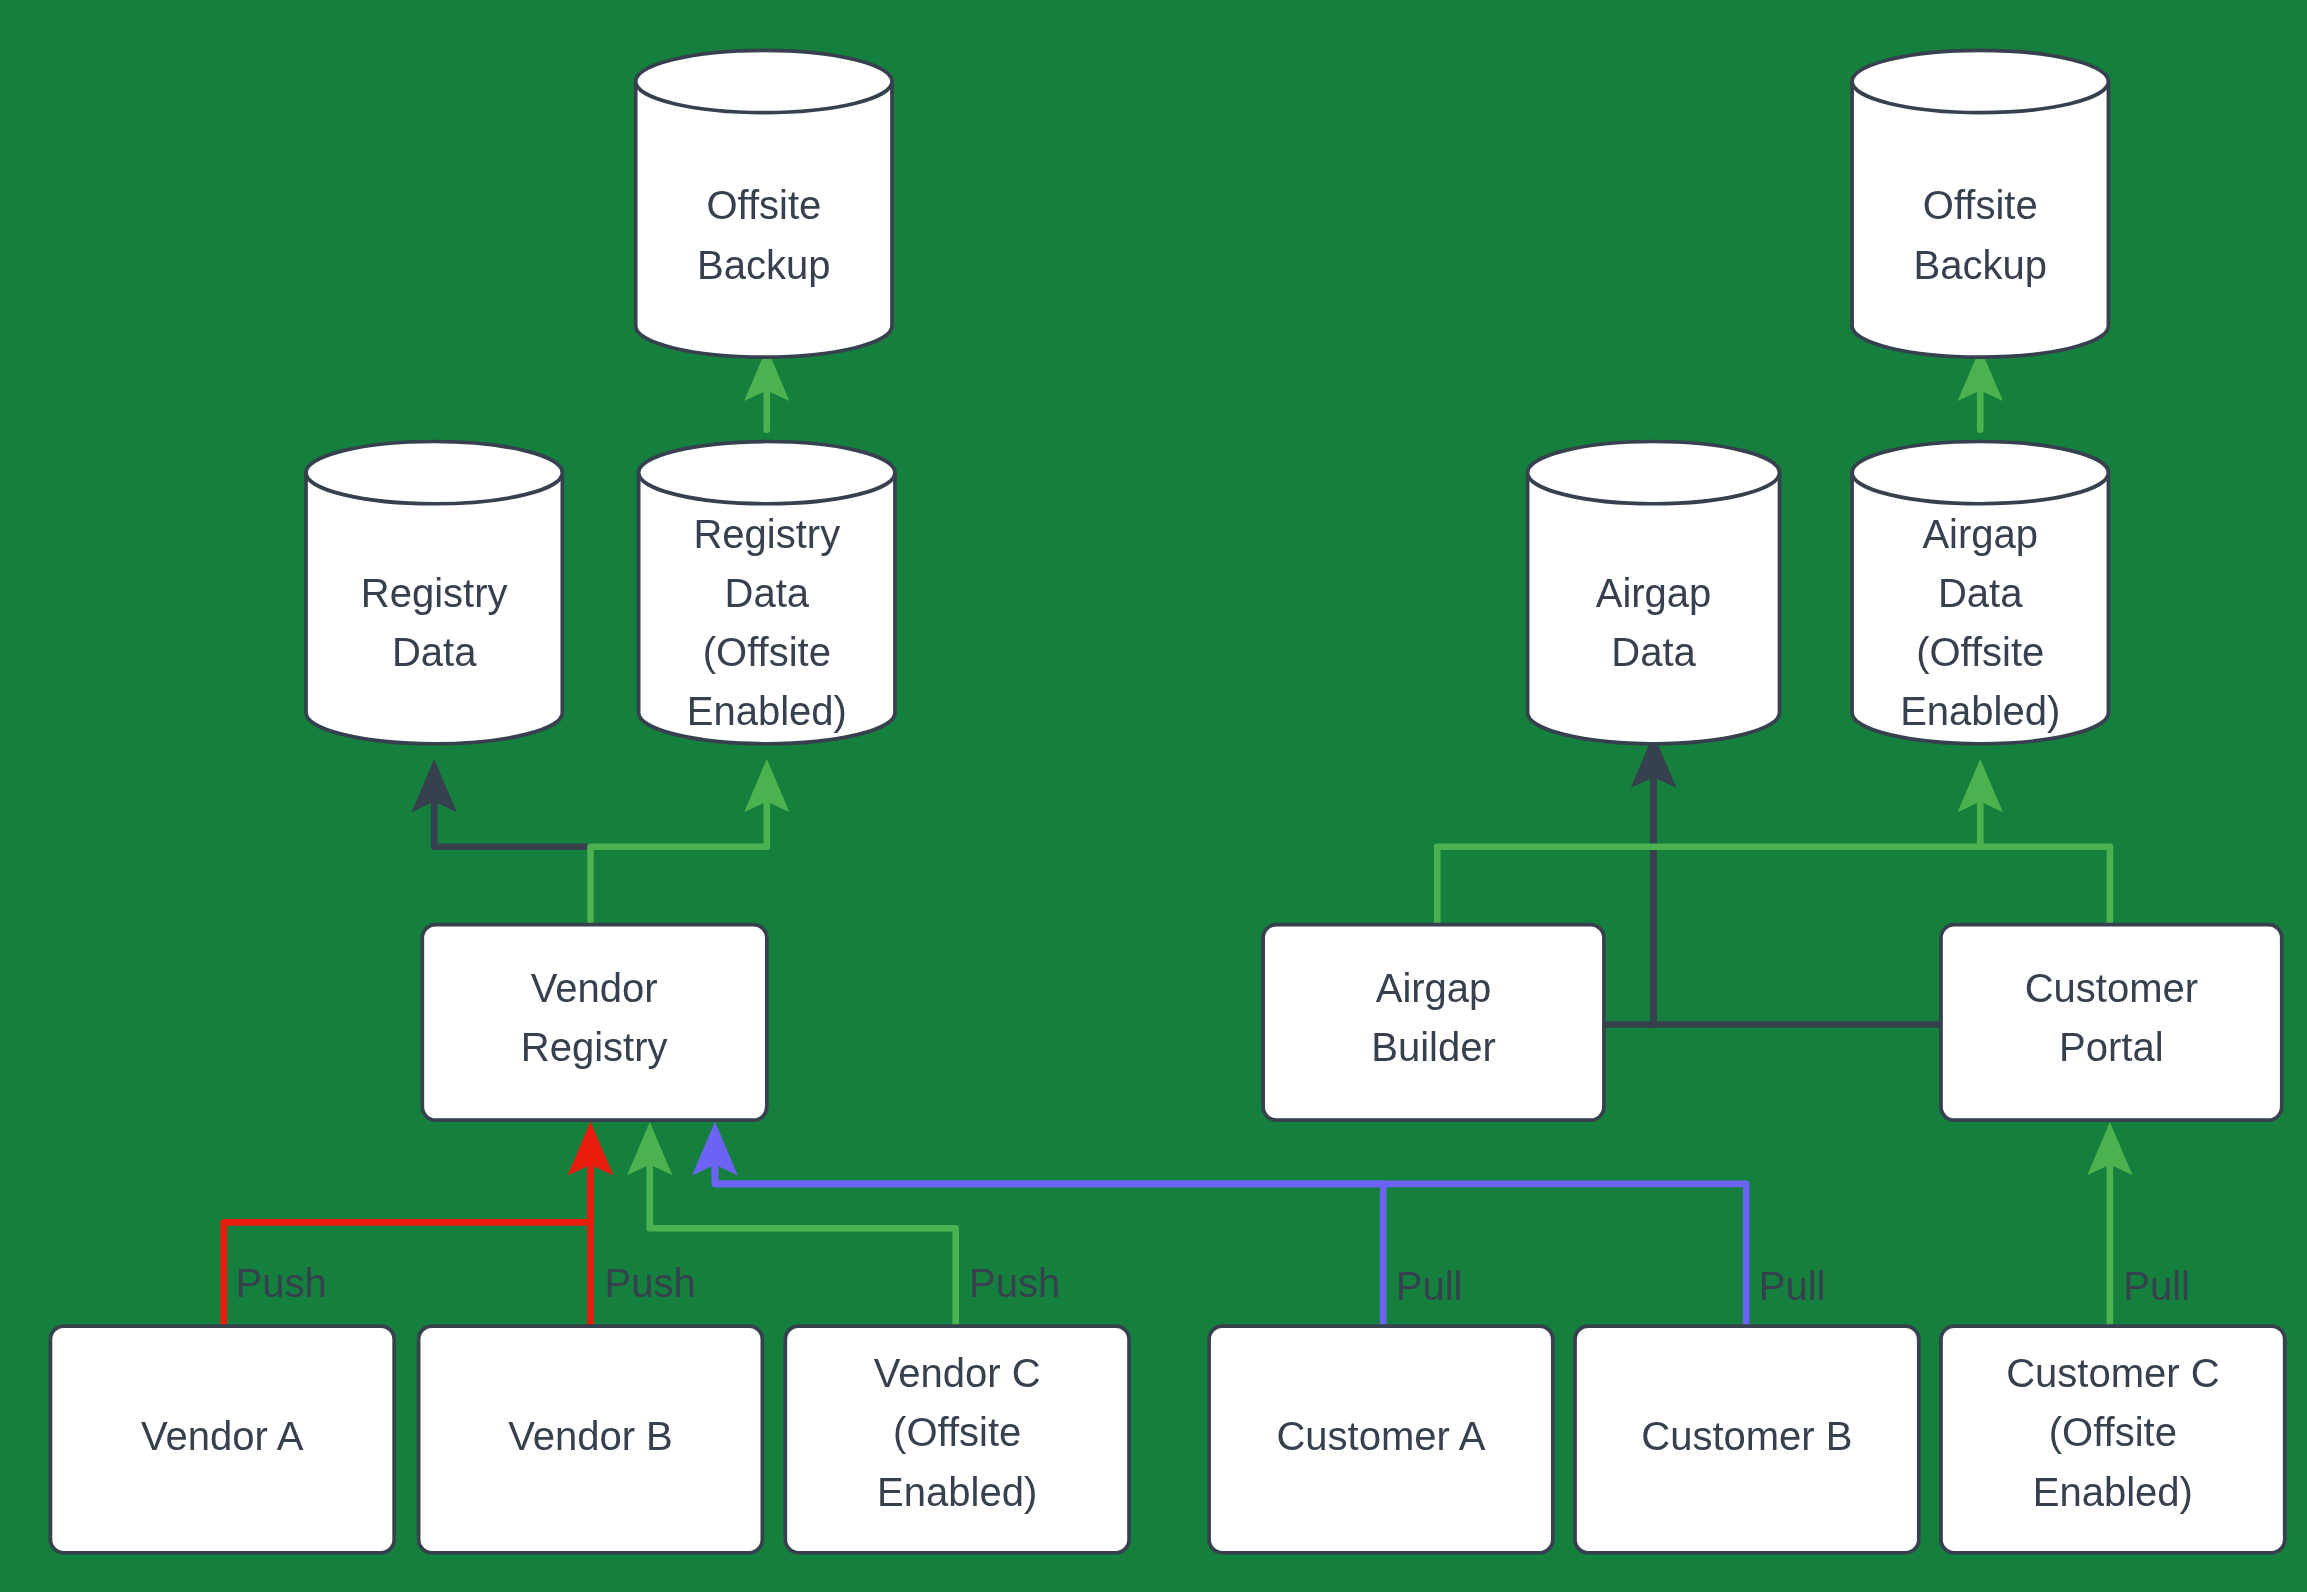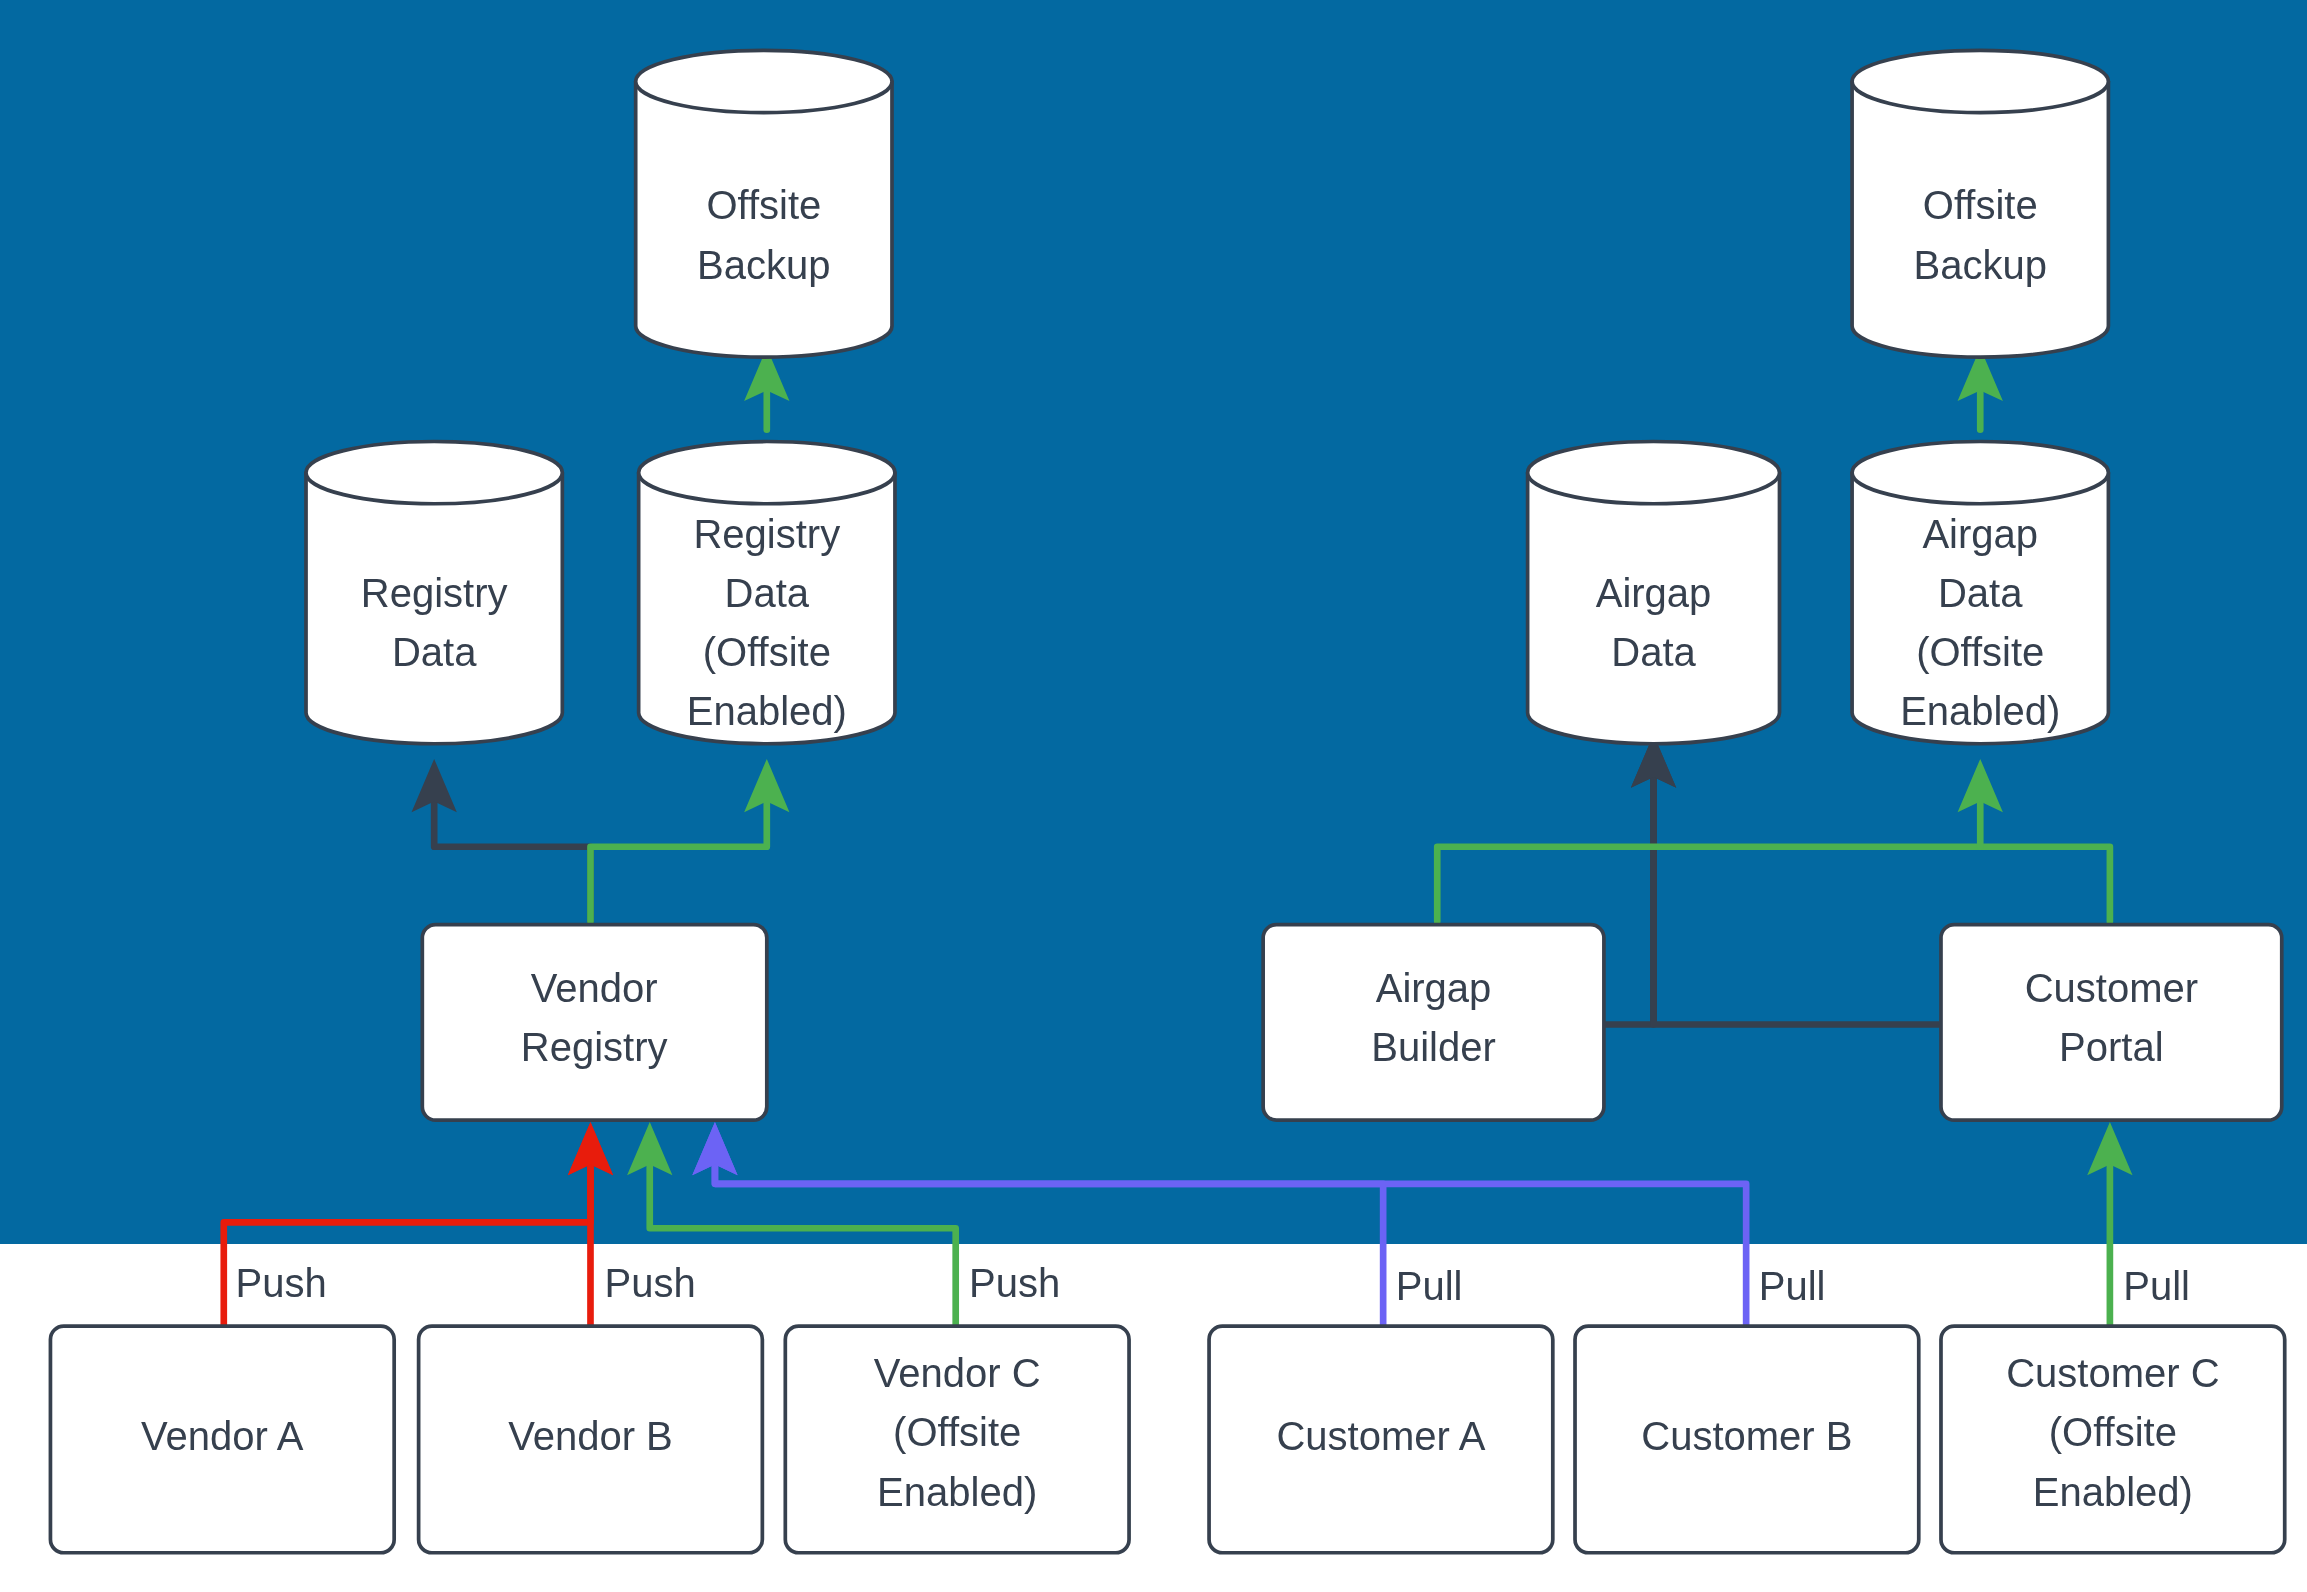--- a/index.html
+++ b/index.html
@@ -1,18 +1,18 @@
 <!DOCTYPE html>
 <html style="font-size:12px"><head>
 <meta charset="utf-8">
 <style>
   html,body{margin:0;padding:0;background:#ffffff;}
   body{width:2307px;height:1592px;overflow:hidden;
        font-family:"Liberation Sans","DejaVu Sans",sans-serif;}
-  #stage{position:relative;width:2307px;height:1244px;background:#0369a1;}
+  #stage{position:relative;width:2307px;height:1592px;background:#15803d;}
   svg#diagram{position:absolute;left:0;top:0;width:2307px;height:1592px;display:block;}
   .node-stroke{fill:#ffffff;stroke:#36404e;stroke-width:5;}
   .cyl-body{fill:#ffffff;stroke:#36404e;stroke-width:5;stroke-linejoin:round;}
   .cyl-top{fill:#ffffff;stroke:#36404e;stroke-width:5;}
   .edge{fill:none;stroke-width:9;stroke-linecap:round;stroke-linejoin:round;}
   .edge-dark{stroke:#36404e;}
   .edge-green{stroke:#4cb14f;}
   .edge-red{stroke:#e81c0c;}
   .edge-blue{stroke:#6c63f5;}
   .lbl{fill:#36404e;font-family:"Liberation Sans","DejaVu Sans",sans-serif;

